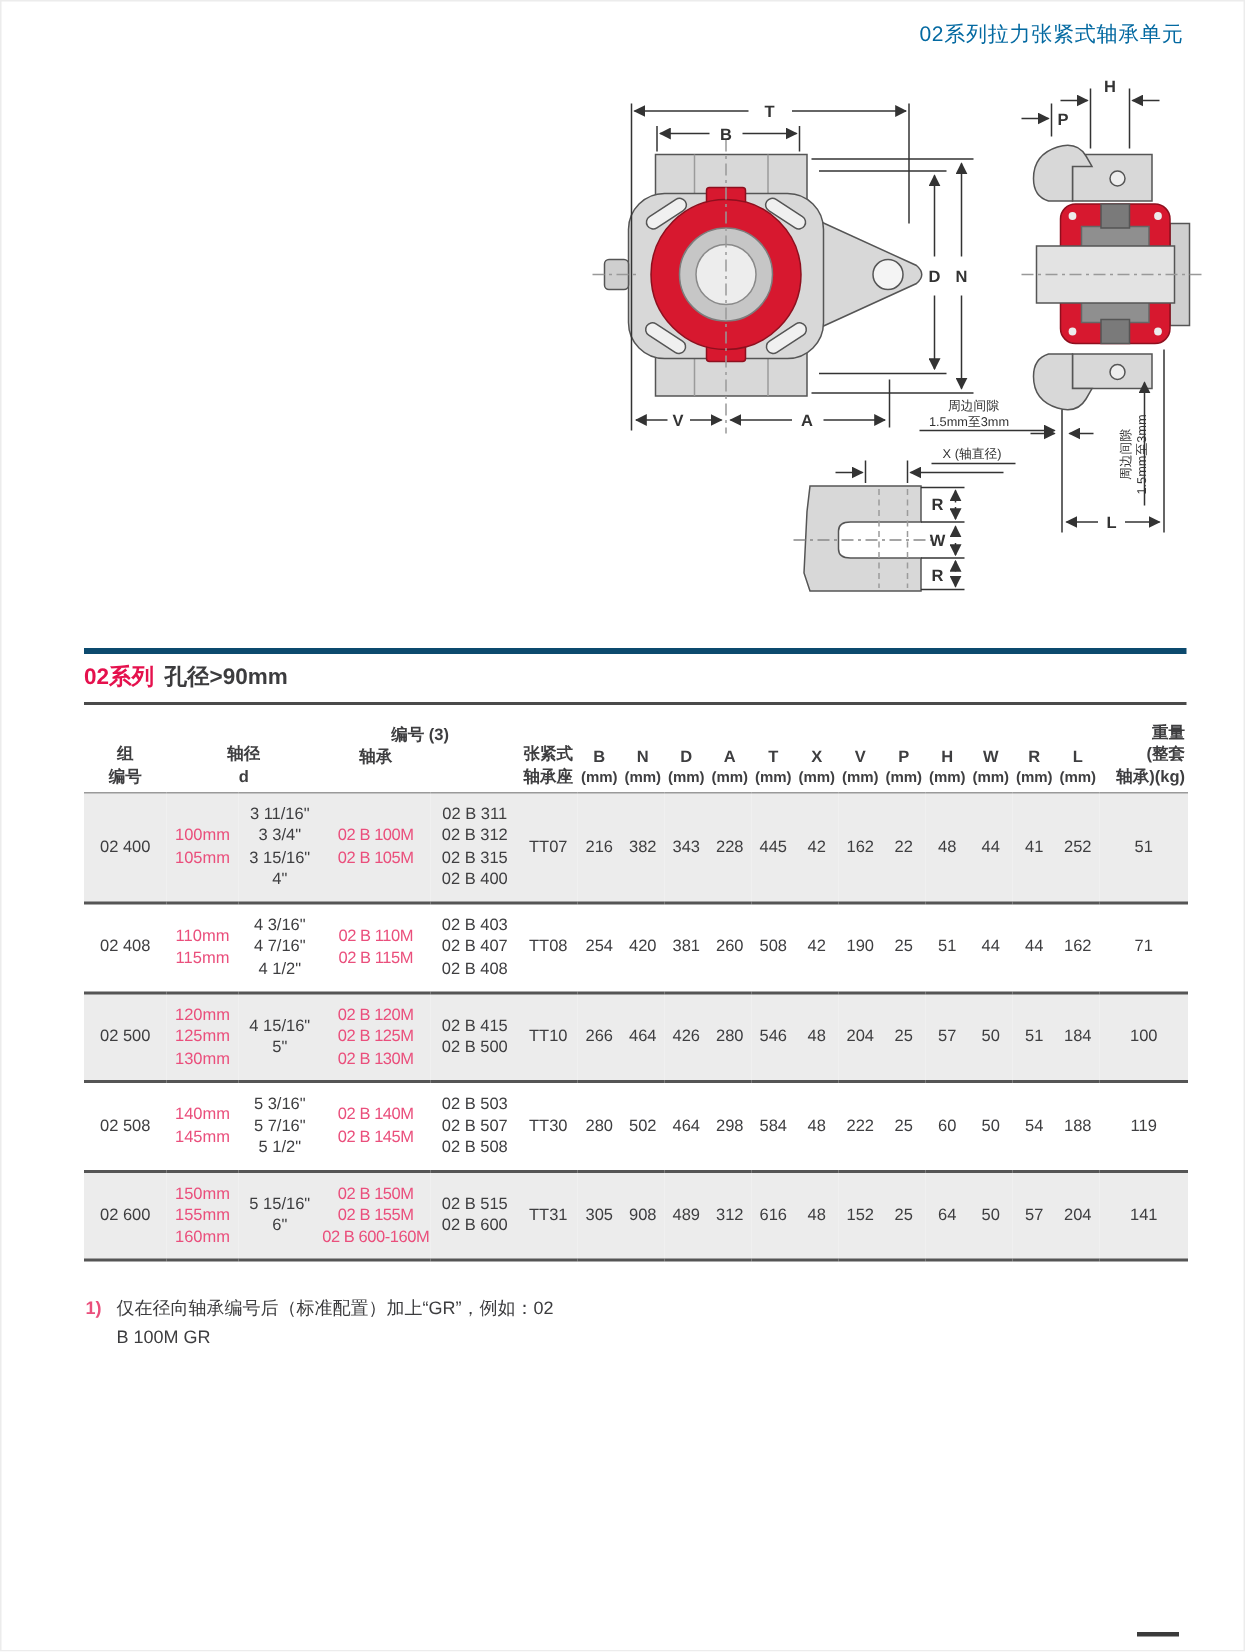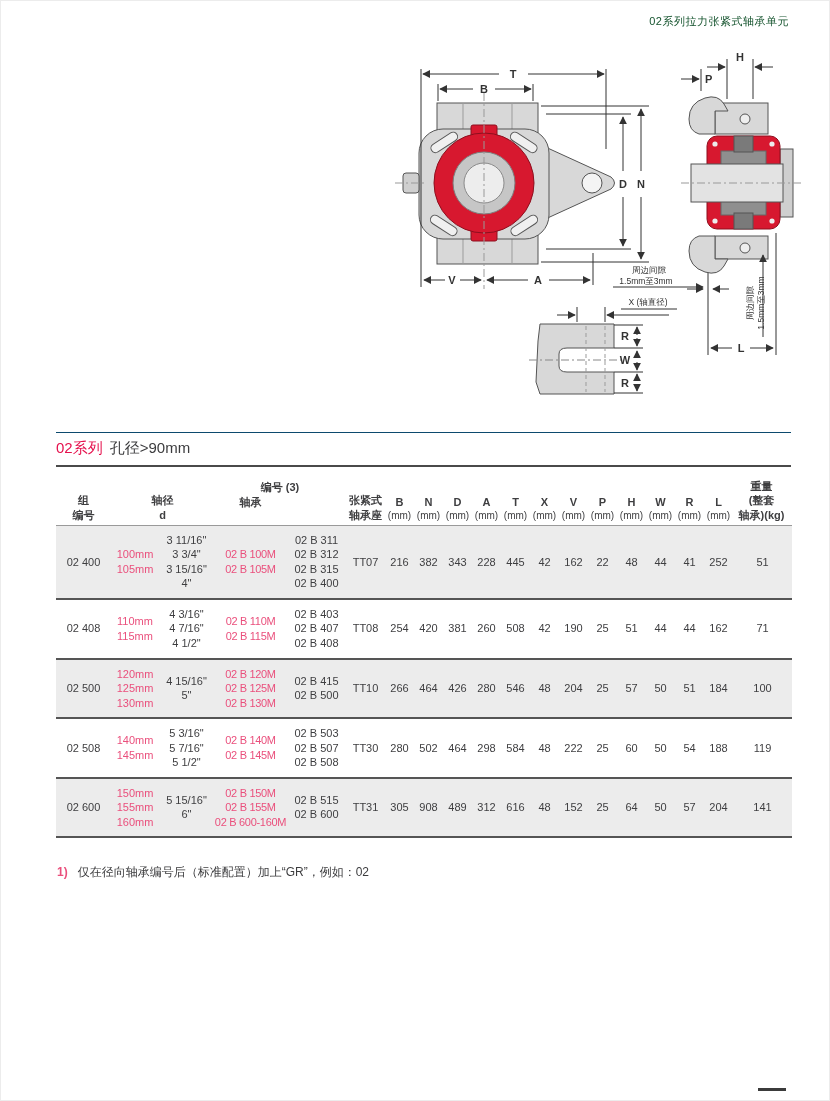--- a/index.html
+++ b/index.html
@@ -1,35 +1,35 @@
 <!DOCTYPE html>
 <html style="--accent-red: #e5114d; --pink: #ea4f7c; --diagram-red: #d7182f;"><head>
 <meta charset="utf-8">
 <style>
   *{margin:0;padding:0;box-sizing:border-box}
   html,body{background:#fff}
   body{font-family:"Liberation Sans","DejaVu Sans",sans-serif;color:#3c3c3e}
   .page{position:relative;width:830px;height:1101px;background:#fff;border:1px solid #ececec;overflow:hidden}
-  .running-header{position:absolute;top:13px;right:40px;font-size:11px;color:#14532d;letter-spacing:.5px}
+  .running-header{position:absolute;top:13px;right:40px;font-size:14px;color:#0369a1;letter-spacing:.5px}
   svg.drawing{position:absolute;left:0;top:40px}
   svg text{font-family:"Liberation Sans","DejaVu Sans",sans-serif}
   .dim-label{font-size:11px;font-weight:bold;fill:#333}
   .anchor-mid{text-anchor:middle}
   .note-label{font-size:8.5px;fill:#333;text-anchor:middle}
   .red-part{fill:var(--diagram-red);stroke:#8e0f1e}
   .section-block{position:absolute;left:55px;top:431px;width:735px}
-  .section-title{border-top:1px solid #0c4a6e;border-bottom:2px solid #4a4a4a;padding:6px 0 7px;font-size:15px;font-weight:normal;color:#3c3c3e}
+  .section-title{border-top:4px solid #0c4a6e;border-bottom:2px solid #4a4a4a;padding:6px 0 7px;font-size:15px;font-weight:bold;color:#3c3c3e}
   .section-title .series{color:var(--accent-red);margin-right:7px}
   .spec-table{border-collapse:collapse;table-layout:fixed;width:735px;color:#3e3e40}
   thead{border-bottom:1px solid #9a9a9a}
   th{font-weight:bold;font-size:11px;text-align:center;vertical-align:bottom;line-height:1.3;padding:0 0 3px}
   #header-row-1 th{padding-top:12px}
   .h-number{padding-bottom:0}
-  .h-weight{padding-right:2px}
-  .dim-unit{font-size:10px;font-weight:normal}
+  .h-weight{text-align:right;padding-right:2px}
+  .dim-unit{font-size:10px;font-weight:bold}
   #header-row-2 th{padding-bottom:16px}
   tbody td{font-size:11px;text-align:center;vertical-align:middle;padding:7px 0;line-height:1.32;white-space:pre-line}
   tbody tr{border-bottom:2px solid #555}
   tbody tr.shade{background:#ececec}
   .pink{color:var(--pink)}
   .c-bearing{letter-spacing:-0.3px}
   .footnote{position:absolute;left:56px;top:862px;width:460px;display:flex;gap:10px;font-size:12px;color:#3c3c3e;line-height:1.55}
   .fn-marker{color:var(--pink);font-weight:bold}
   .page-mark{position:absolute;left:757px;top:1087px;width:28px;height:3px;background:#3b3b3b}
 </style>
@@ -431,17 +431,18 @@
             <td class="c-weight">141</td>
           </tr>
         </tbody>
     </table>
   </div>
 
   <div class="footnote">
     <span class="fn-marker">1)</span>
     <div>
       <div>仅在径向轴承编号后（标准配置）加上“GR”，例如：02</div>
+      <div>B 100M GR</div>
     </div>
   </div>
 
   <div class="page-mark"></div>
 </div>
 
 </body></html>

